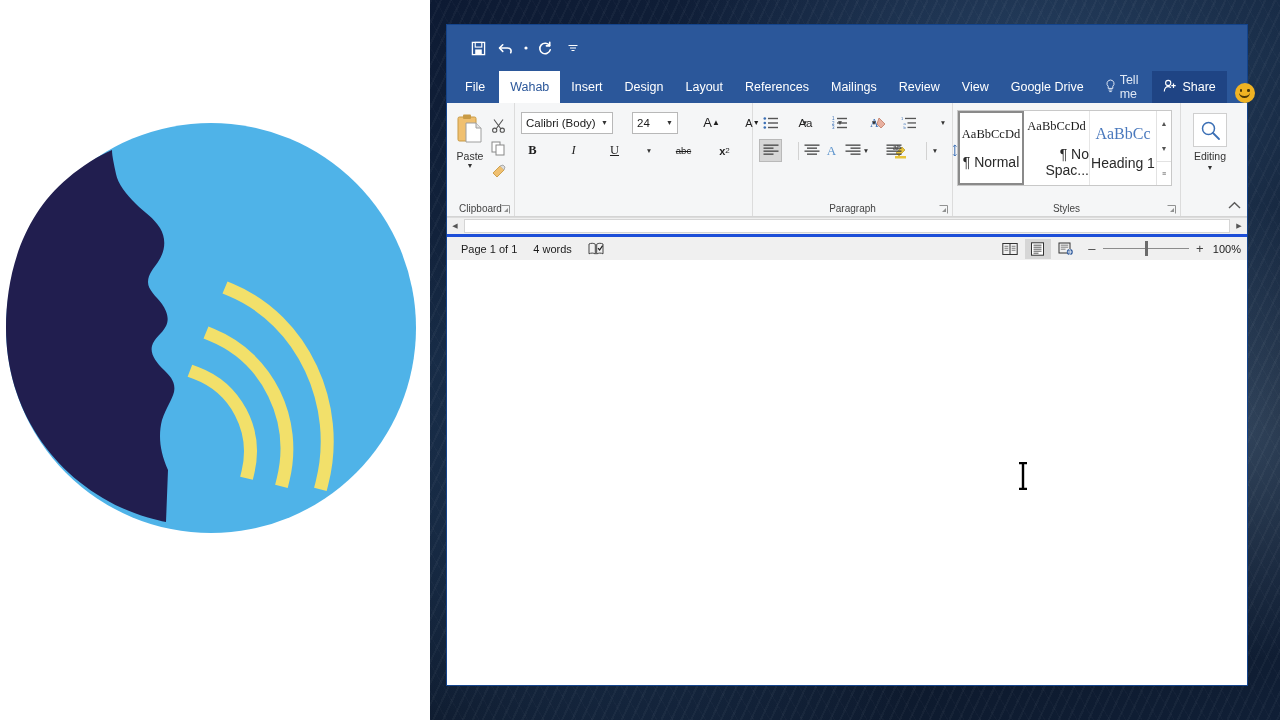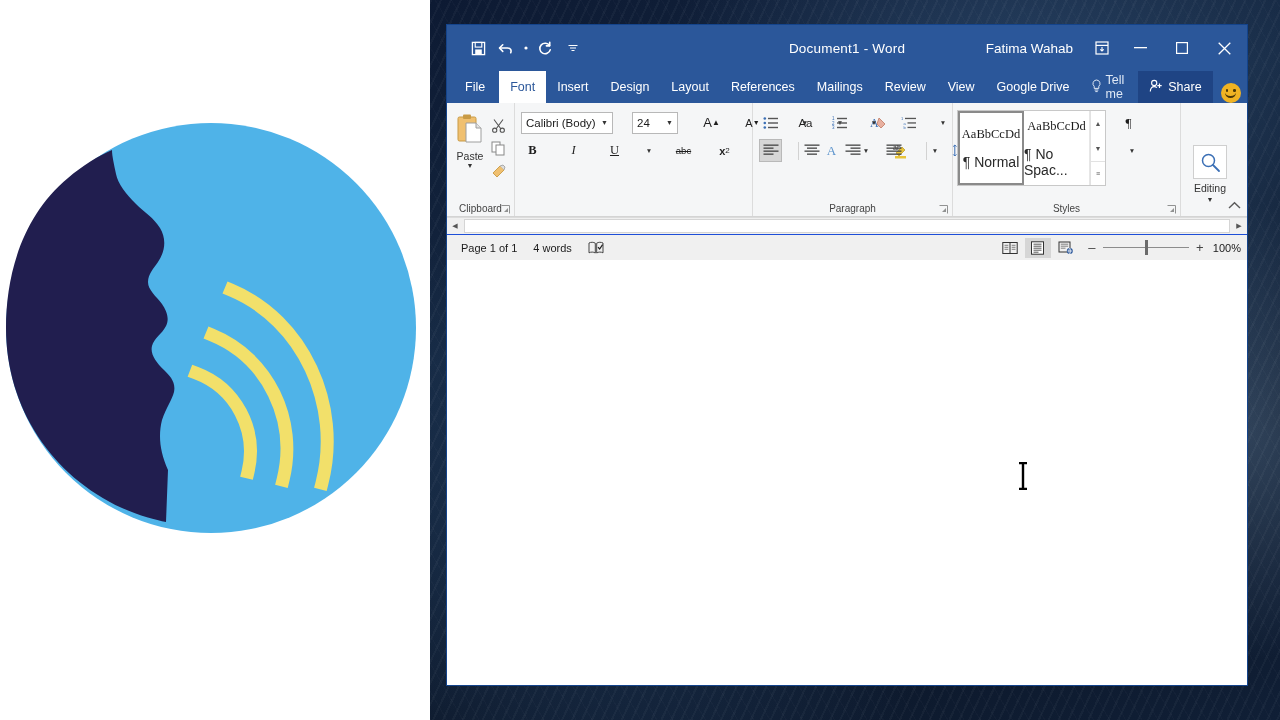--- a/index.html
+++ b/index.html
@@ -154,40 +154,40 @@
   .tb.on { background: #d6d6d6; border: 1px solid #b9b9b9; }
   .car-sm { font-size: 6.5px; color:#333; width:10px; text-align:center; }
   .sep { width: 1px; height: 18px; background: #d2d2d2; margin: 0 3px; }
 
   
   .g-para { width: 200px; }
   .g-para .body { flex-direction: column; padding: 4px 5px 0 6px; }
 
   
   .g-styles { width: 228px; }
-  .g-styles .body { padding: 3px 2px 0 4px; }
+  .g-styles .body { padding: 3px 2px 0 4px; text-align: right; }
   .stylebox {
     display: flex; border: 1px solid #c8c8c8; background: #fff; height: 76px;
   }
   .stile {
     width: 66px; border-right: 1px solid #e6e6e6; background:#fff;
     display: flex; flex-direction: column; align-items: center; justify-content: center;
   }
   .stile.sel { border: 2px solid #8a8a8a; }
   .stile .prev { font-size: 12.5px; color: #1a1a1a; font-family: "Liberation Serif", serif; }
   .stile .prev.h1 { font-size: 16px; color: #4a79bd; font-weight: 300; }
   .stile .nm { font-size: 14px; color: #2a2a2a; margin-top: 12px; }
   .stylescroll {
     width: 15px; display: flex; flex-direction: column; justify-content: space-between;
     background: #fff; border-left: 1px solid #e2e2e2;
   }
   .ssbtn { height: 24px; display:flex; align-items:center; justify-content:center; font-size:7px; color:#555; }
 
   
-  .g-editing { width: 58px; border-right: none; margin-top: 32px; }
+  .g-editing { width: 58px; border-right: none; }
   .g-editing .body { flex-direction: column; align-items: center; padding-top: 6px; }
   .edit-ico {
     width: 34px; height: 34px; border: 1px solid #cfcfcf; background:#fff;
     display:flex; align-items:center; justify-content:center;
   }
   .edit-lbl { font-size: 10.5px; color:#333; margin-top: 3px; }
   .edit-car { font-size: 7px; color:#333; margin-top: 2px; }
 
   .ribbon-collapse {
     position: absolute; right: 6px; bottom: 4px; font-size: 11px; color: #5a5a5a;
@@ -222,21 +222,21 @@
   .hscroll {
     height: 17px; background:#f0f0f0; border-top:1px solid #dcdcdc;
     display: flex; align-items: center; flex: none;
   }
   .hs-btn { width: 16px; height: 17px; display:flex; align-items:center; justify-content:center; font-size:7px; color:#555; }
   .hs-track { flex:1; height: 100%; position: relative; }
   .hs-thumb { position:absolute; left:1px; right:1px; top:1px; bottom:1px; background:#fff; border:1px solid #d5d5d5; }
 
   
   .status {
-    height: 26px; background: #f0f0f0; border-top: 1px solid #1d4ed8;
+    height: 26px; background: #f0f0f0; border-top: 3px solid #1d4ed8;
     display: flex; align-items: center; padding: 0 6px; flex: none;
     font-size: 11px; color: #1b1b1b;
   }
   .st-item { padding: 0 8px; white-space: nowrap; }
   .st-right { margin-left: auto; display: flex; align-items: center; gap: 2px; }
   .viewbtn { width: 26px; height: 20px; display:flex; align-items:center; justify-content:center; }
   .viewbtn.on { background:#d6d6d6; }
   .zoomslider { display:flex; align-items:center; gap:6px; padding-left: 6px; }
   .zs-track { width: 86px; height: 1px; background:#8c8c8c; position: relative; }
   .zs-thumb { position:absolute; left: 42px; top:-7px; width: 3px; height: 15px; background:#6b6b6b; }
@@ -302,52 +302,26 @@
             <path d="M13.3 6 A5.6 5.6 0 1 0 14 10.5" fill="none" stroke="#fff" stroke-width="1.7" stroke-linecap="round"></path>
           </svg>
         </div>
         <div class="qbtn">
           <svg width="10" height="8" viewBox="0 0 10 8">
             <path d="M0.5 1.5 H9.5 M2 4 H8 M3.5 6.5 H6.5" stroke="#fff" stroke-width="1.1"></path>
           </svg>
         </div>
       </div>
 
-      <div class="doc-title">Document1 - Word</div>
-
-      <div class="tr-group">
-        <span class="user-name">Fatima Wahab</span>
-        <div class="ribbon-display">
-          <svg width="14" height="14" viewBox="0 0 14 14">
-            <rect x="1" y="1" width="12" height="12" fill="none" stroke="#fff" stroke-width="1.2"></rect>
-            <path d="M1 4.4 H13" stroke="#fff" stroke-width="1.2"></path>
-            <path d="M7 6 L7 10 M5.3 8.3 L7 10 L8.7 8.3" stroke="#fff" stroke-width="1.1" fill="none"></path>
-          </svg>
-        </div>
-        <div class="wbtn">
-          <svg width="13" height="2" viewBox="0 0 13 2">
-              <rect width="13" height="1.3" fill="#fff"></rect>
-            </svg>
-        </div>
-        <div class="wbtn">
-          <svg width="12" height="12" viewBox="0 0 12 12">
-              <rect x="0.6" y="0.6" width="10.8" height="10.8" fill="none" stroke="#fff" stroke-width="1.2"></rect>
-            </svg>
-        </div>
-        <div class="wbtn close">
-          <svg width="13" height="13" viewBox="0 0 13 13">
-              <path d="M0.7 0.7 L12.3 12.3 M12.3 0.7 L0.7 12.3" stroke="#fff" stroke-width="1.3"></path>
-            </svg>
-        </div>
-      </div>
+
     </div>
 
     <div class="tabsrow">
       <div class="tab first">File</div>
-      <div class="tab active">Font</div>
+      <div class="tab active">Wahab</div>
       <div class="tab">Insert</div>
       <div class="tab">Design</div>
       <div class="tab">Layout</div>
       <div class="tab">References</div>
       <div class="tab">Mailings</div>
       <div class="tab">Review</div>
       <div class="tab">View</div>
       <div class="tab">Google Drive</div>
 
       <div class="tellme">
@@ -638,20 +612,24 @@
         <div class="body">
           <div class="stylebox">
             <div class="stile sel">
               <span class="prev">AaBbCcDd</span>
               <span class="nm">¶ Normal</span>
             </div>
             <div class="stile">
               <span class="prev">AaBbCcDd</span>
               <span class="nm">¶ No Spac...</span>
             </div>
+            <div class="stile" style="border-right:none">
+              <span class="prev h1">AaBbCc</span>
+              <span class="nm">Heading 1</span>
+            </div>
             <div class="stylescroll">
               <div class="ssbtn">▲</div>
               <div class="ssbtn">▼</div>
               <div class="ssbtn" style="border-top:1px solid #e2e2e2">≡</div>
             </div>
           </div>
         </div>
         <div class="glabel">
           <span>Styles</span>
           <svg class="dlg" viewBox="0 0 9 9">

